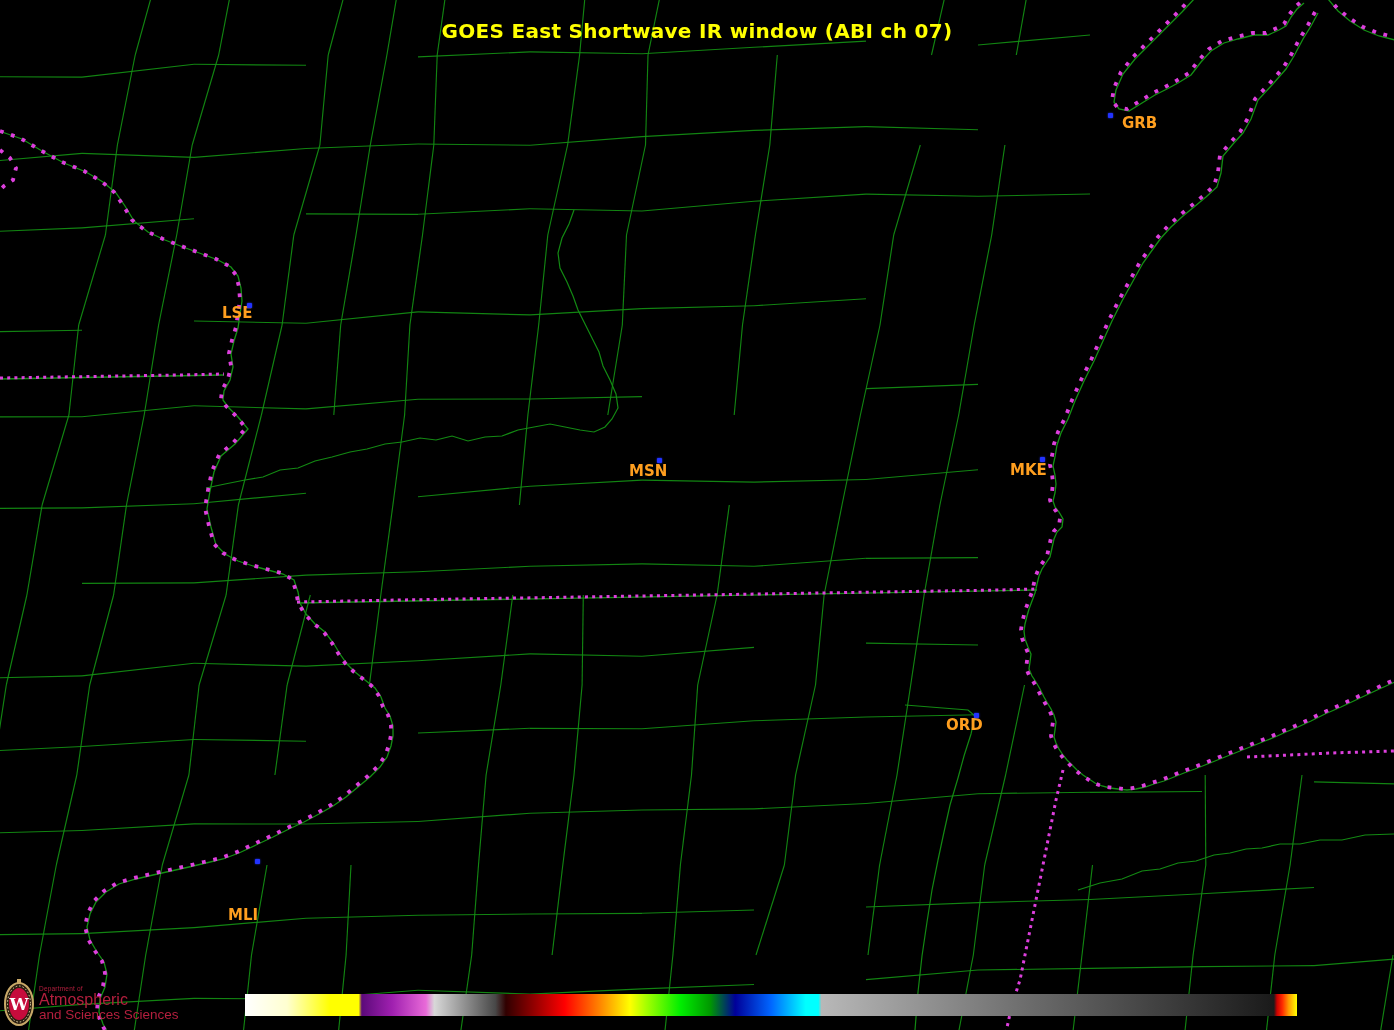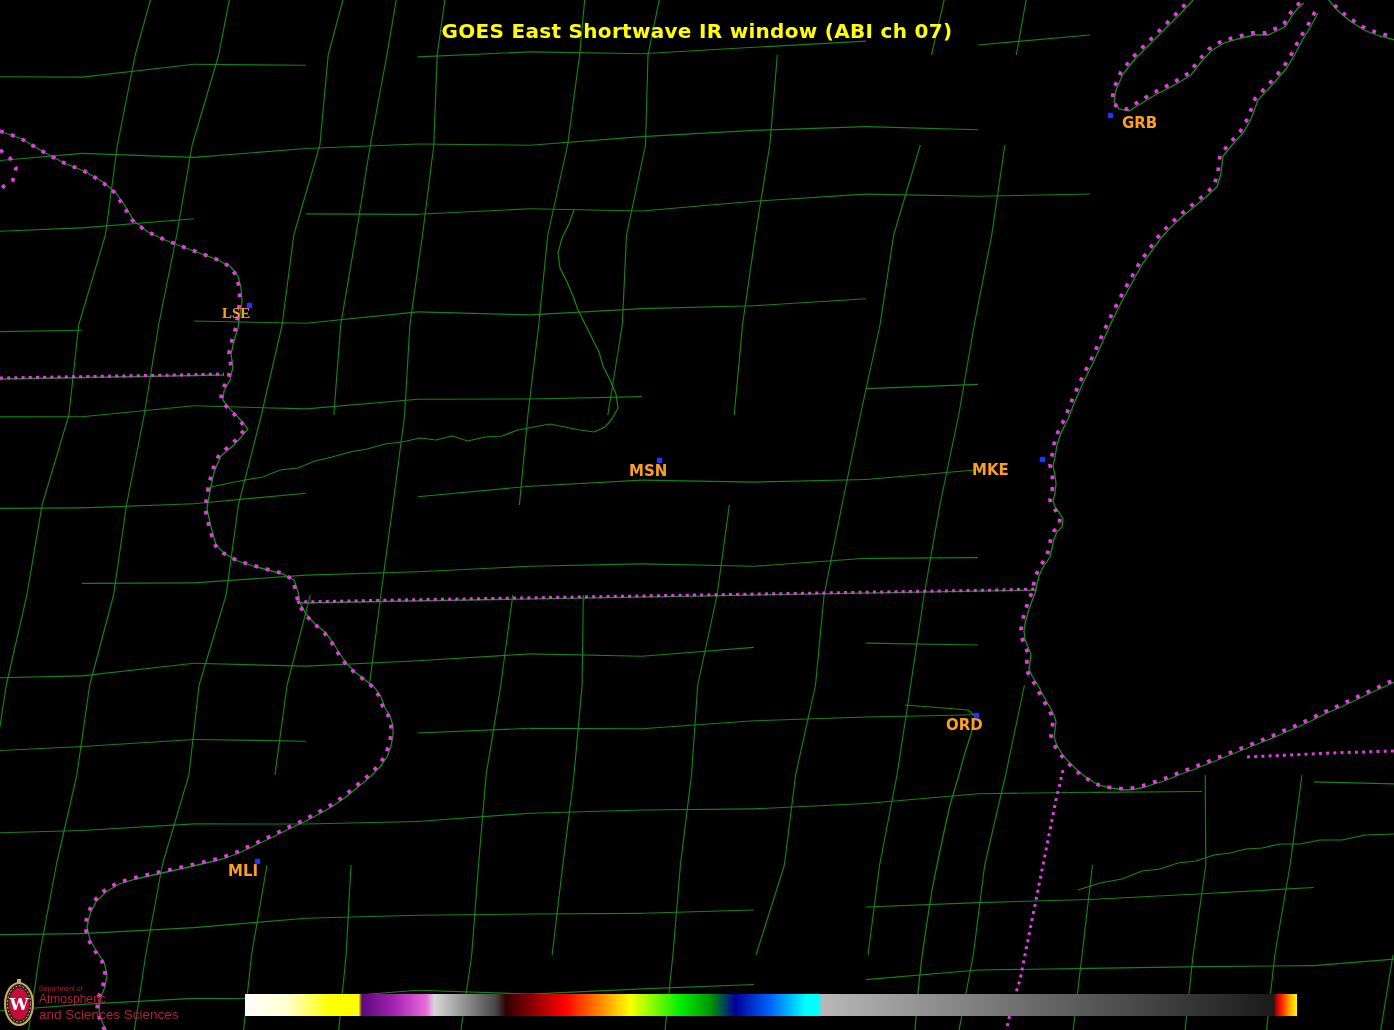--- a/index.html
+++ b/index.html
@@ -12,21 +12,21 @@
   .dots-border{fill:none;stroke:var(--border_magenta);stroke-width:3;stroke-dasharray:3 4.2;}
   .dots-shore{fill:none;stroke:var(--border_magenta);stroke-width:3.8;stroke-dasharray:3.8 7.8;}
   #title-block{position:absolute;top:20px;left:0;right:0;text-align:center;z-index:3;}
   .title-line{color:var(--title_yellow);font-weight:bold;font-size:20px;line-height:23px;white-space:pre;letter-spacing:.3px;}
   .station-label{position:absolute;color:var(--station_orange);font-size:15px;font-weight:bold;line-height:15px;z-index:3;}
   .station-dot{position:absolute;width:5px;height:5px;background:var(--station_dot_blue);border-radius:1px;z-index:3;box-shadow:0 0 2px var(--station_dot_blue);}
   #colorbar{position:absolute;z-index:2;}
   #logo{position:absolute;left:4px;top:979px;z-index:3;display:flex;align-items:flex-start;}
   #logo-text{margin-left:5px;color:var(--logo_red);font-family:"Liberation Sans",sans-serif;}
   #logo-line1{font-size:6.5px;line-height:7px;margin-top:6px;letter-spacing:.2px;}
-  #logo-line2{font-size:12px;line-height:15px;}
+  #logo-line2{font-size:16px;line-height:15px;}
   #logo-line3{font-size:13.5px;line-height:15px;}
 </style>
 </head>
 <body>
 
 <div id="stage">
 
   <svg id="map" width="1394" height="1030" viewBox="0 0 1394 1030">
     <defs>
       <path id="p-mississippi" d="M 0,131 L 20,138 40,150 62,162 84,171 101,181 114,192 123,205 132,220 146,231 163,239 181,246 200,253 216,259 229,266 236,275 239,287 240,300 238,313 236,327 232,340 229,353 231,366 228,379 222,390 221,399 226,406 236,416 246,428 233,443 219,455 212,471 208,490 205,508 209,526 214,544 223,553 236,560 251,565 266,569 281,573 292,579 296,591 298,602 304,613 313,623 323,631 332,643 338,653 345,663 353,671 363,679 373,687 379,696 383,707 388,715 391,725 391,735 389,745 385,756 378,766 368,776 356,786 344,796 331,805 317,813 302,821 287,828 271,836 254,844 237,852 221,858 204,862 187,866 169,870 151,874 134,878 117,883 104,891 94,901 88,913 85,926 88,939 95,951 102,961 105,973 103,986 98,998 97,1011 101,1023 106,1032"></path>
@@ -339,29 +339,29 @@
     <path class="dots-border" d="M 1247,757 L 1290,755 1330,753 1394,751"></path>
   </svg>
 
   <div id="title-block">
     <div class="title-line">GOES East Shortwave IR window (ABI ch 07)</div>
   </div>
 
   <div id="stations-layer">
       <div class="station-label" style="left: 1122px; top: 116px;">GRB</div>
       <div class="station-dot" style="left: 1108px; top: 113px;"></div>
-      <div class="station-label" style="left: 222px; top: 306px; font-family: Liberation Serif, serif;">LSE</div>
+      <div class="station-label" style="left: 222px; top: 306px;">LSE</div>
       <div class="station-dot" style="left: 247px; top: 303px;"></div>
       <div class="station-label" style="left: 629px; top: 464px;">MSN</div>
       <div class="station-dot" style="left: 657px; top: 458px;"></div>
-      <div class="station-label" style="left: 972px; top: 463px;">MKE</div>
+      <div class="station-label" style="left: 1010px; top: 463px;">MKE</div>
       <div class="station-dot" style="left: 1040px; top: 457px;"></div>
       <div class="station-label" style="left: 946px; top: 718px; text-align: center;">ORD</div>
       <div class="station-dot" style="left: 974px; top: 713px;"></div>
-      <div class="station-label" style="left: 228px; top: 864px;">MLI</div>
+      <div class="station-label" style="left: 228px; top: 908px;">MLI</div>
       <div class="station-dot" style="left: 255px; top: 859px;"></div>
     </div>
 
   <div id="colorbar" style="left: 245px; top: 994px; width: 1052px; height: 22px; background: linear-gradient(to right, rgb(255, 255, 255) 0%, rgb(255, 255, 208) 4%, rgb(255, 255, 0) 8.1%, rgb(255, 255, 0) 10.8%, rgb(92, 10, 122) 11.1%, rgb(160, 32, 176) 14%, rgb(232, 106, 216) 17.2%, rgb(216, 216, 216) 18%, rgb(72, 72, 72) 23.8%, rgb(48, 0, 0) 24.8%, rgb(255, 0, 0) 30.4%, rgb(255, 136, 0) 33.8%, rgb(255, 255, 0) 36.6%, rgb(168, 255, 0) 38.1%, rgb(0, 238, 0) 41.4%, rgb(0, 153, 0) 44.2%, rgb(0, 0, 153) 46.6%, rgb(0, 102, 255) 50%, rgb(0, 255, 255) 53.3%, rgb(0, 255, 255) 54.5%, rgb(184, 184, 184) 54.8%, rgb(106, 106, 106) 75%, rgb(26, 26, 26) 97.8%, rgb(204, 0, 0) 98.1%, rgb(255, 42, 0) 98.6%, rgb(255, 153, 0) 99.2%, rgb(255, 255, 0) 100%);"></div>
 
   <div id="logo">
     <svg width="30" height="49" viewBox="0 0 30 49">
       <rect x="13" y="0" width="4" height="5" fill="#c9a968"></rect>
       <ellipse cx="15" cy="25" rx="14" ry="21" fill="#2b1f10" stroke="#c9a968" stroke-width="2"></ellipse>
       <ellipse cx="15" cy="25" rx="11.5" ry="18" fill="none" stroke="#e8d7a8" stroke-width="1" stroke-dasharray="1.5 2"></ellipse>

